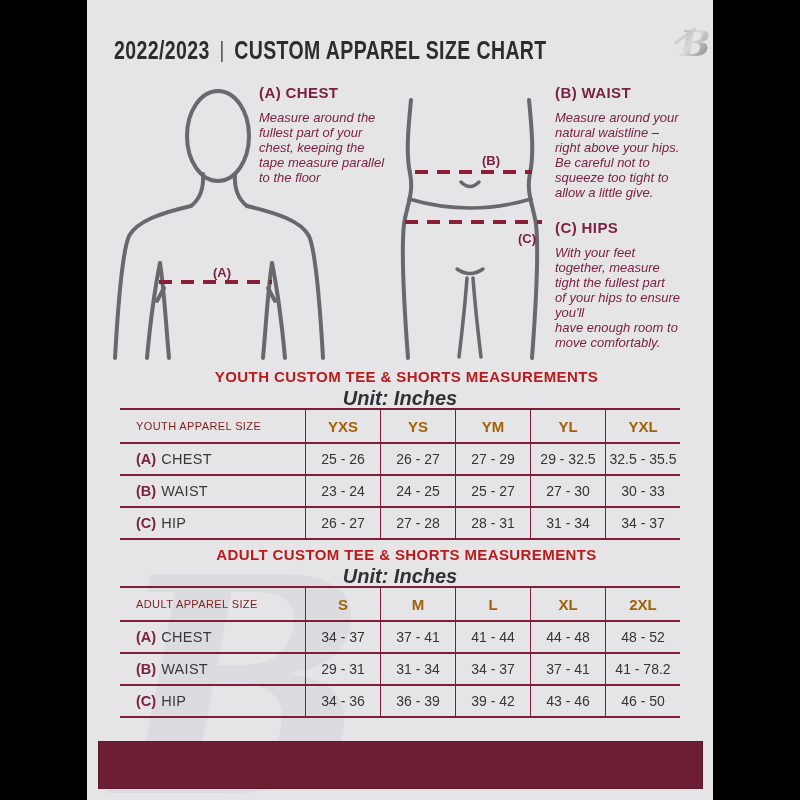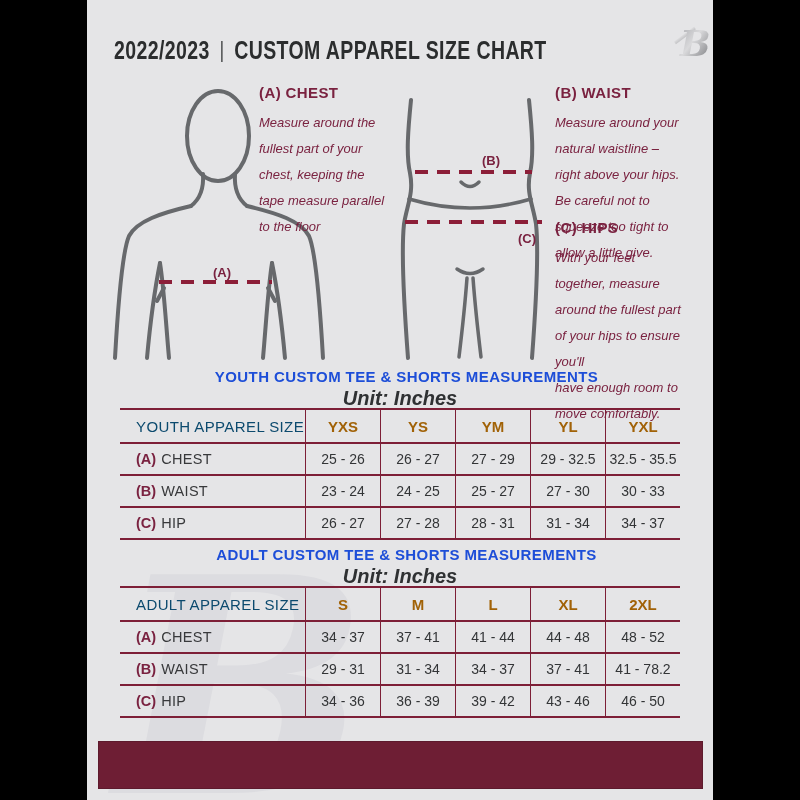--- a/index.html
+++ b/index.html
@@ -42,30 +42,30 @@
   .hdr-divider { font-size:21px; font-weight:400; padding:0 13px; color:#3a3c3e; }
   .brand-group { display:flex; align-items:center; }
   .brand-logo { margin-right:11px; }
   
   .guide-svg { position:absolute; left:0; top:0; z-index:1; }
   .guide-block { position:absolute; z-index:2; color:#7a2240; }
   .guide-block h3 {
     font-size:15px; font-weight:800; letter-spacing:0.4px; margin-bottom:9px;
   }
   .guide-block p {
-    font-size:13px; line-height:26px; font-style:italic; font-weight:500;
+    font-size:13px; line-height:15px; font-style:italic; font-weight:500;
     white-space:pre-line;
   }
   .gb-chest { left:172px; top:84px; width:150px; }
   .gb-waist { left:468px; top:84px; width:155px; }
   .gb-hips  { left:468px; top:219px; width:160px; }
   
   .section-title {
     position:absolute; left:0; width:626px; text-align:center;
-    font-size:15px; font-weight:700; letter-spacing:0.4px; color:#1d4ed8; z-index:2;padding-left:13px;
+    font-size:15px; font-weight:700; letter-spacing:0.4px; color:#b91c1c; z-index:2;padding-left:13px;
   }
   .section-unit {
     position:absolute; left:0; width:626px; text-align:center;
     font-size:20px; font-weight:600; font-style:italic; color:#2f3133; z-index:2;
   }
   .sizes-table {
     position:absolute; left:33px; width:560px;
     border-top:2px solid #7d1f37; z-index:2;
   }
   .trow {
@@ -73,21 +73,21 @@
     border-bottom:2px solid #7d1f37;
   }
   .trow.thead .cell { height:32px; }
   .cell {
     height:30px; display:flex; align-items:center; justify-content:center;
     font-size:14px; color:#333537; border-left:1.5px solid #7d1f37;
   }
   .cell.label-cell {
     justify-content:flex-start; padding-left:16px; border-left:none;
   }
-  .th-label { font-size:15px; letter-spacing:0.4px; color:#0c4a6e;text-align:center; }
+  .th-label { font-size:11px; letter-spacing:0.4px; color:#7f1d1d;text-align:center; }
   .th-size { font-weight:700; font-size:15px; color:#a16207; }
   .row-prefix { color:#7a2240; font-weight:800; margin-right:5px; font-size:14.5px; }
   .row-name { font-size:14.5px; color:#38393b; letter-spacing:0.3px; }
   
   .footer-bar {
     position:absolute; left:11px; top:741px; width:605px; height:48px;
     background:#6e1e34; border:1px solid #5d1a2d; z-index:2;
   }
 </style>
 </head>
@@ -169,21 +169,21 @@
 natural waistline –
 right above your hips.
 Be careful not to
 squeeze too tight to
 allow a little give.</p>
   </div>
   <div class="guide-block gb-hips">
     <h3>(C) HIPS</h3>
     <p>With your feet
 together, measure
-around the fullest part
+tight the fullest part
 of your hips to ensure
 you'll
 have enough room to
 move comfortably.</p>
   </div>
 
   <div class="section-title" style="top:368px">YOUTH CUSTOM TEE &amp; SHORTS MEASUREMENTS</div>
   <div class="section-unit" style="top:387px">Unit: Inches</div>
 
   <div class="sizes-table" style="top:408px">

